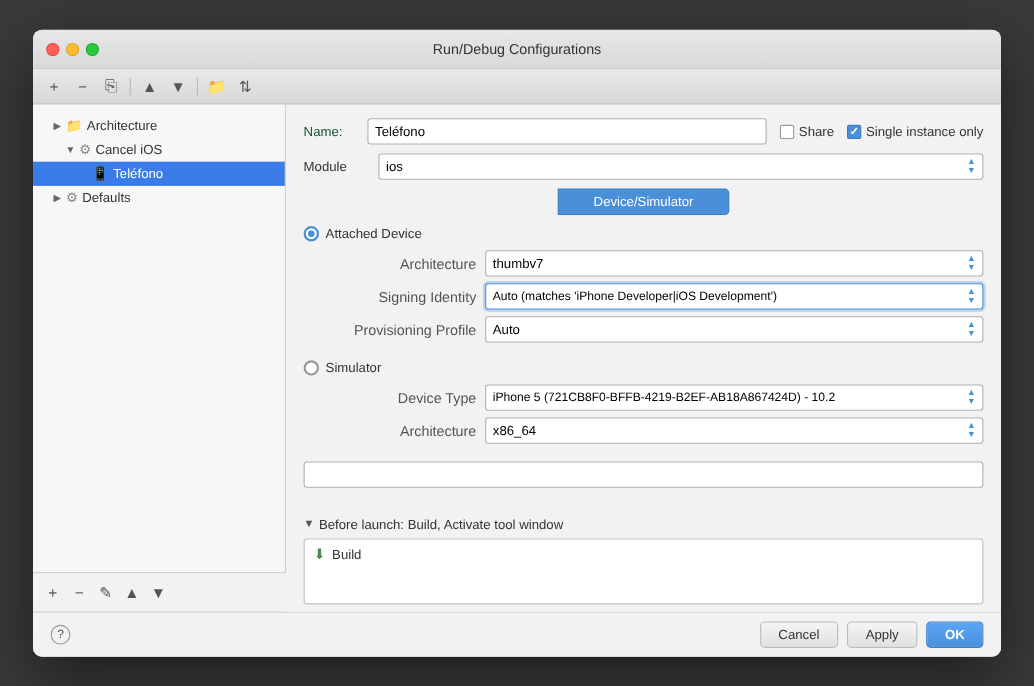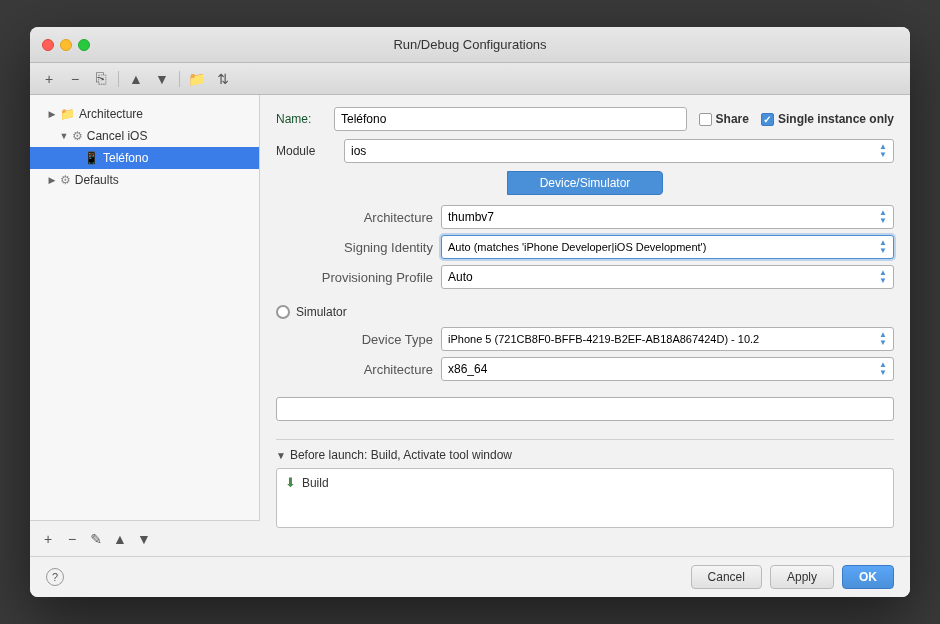--- a/index.html
+++ b/index.html
@@ -163,21 +163,20 @@
       margin-left: 12px;
       gap: 12px;
     }
     .checkbox-label {
       display: flex;
       align-items: center;
       gap: 4px;
       font-size: 12px;
       color: #333;
       cursor: pointer;
-      font-weight: bold;
     }
     .checkbox {
       width: 13px;
       height: 13px;
       border: 1px solid #999;
       border-radius: 2px;
       background: white;
       display: flex;
       align-items: center;
       justify-content: center;
@@ -551,20 +550,24 @@
             <span>▼</span>
           </div>
         </div>
       </div>
 
       <div class="tab-bar">
         <button class="tab-btn active">Device/Simulator</button>
       </div>
 
       <div class="section">
+        <div class="radio-row">
+          <div class="radio-btn selected"></div>
+          <span class="radio-label">Attached Device</span>
+        </div>
         <div class="fields-group">
           <div class="field-row">
             <span class="field-label">Architecture</span>
             <div class="field-select">
               <span>thumbv7</span>
               <div class="select-arrows">
                 <span>▲</span>
                   <span>▼</span>
               </div>
             </div>

